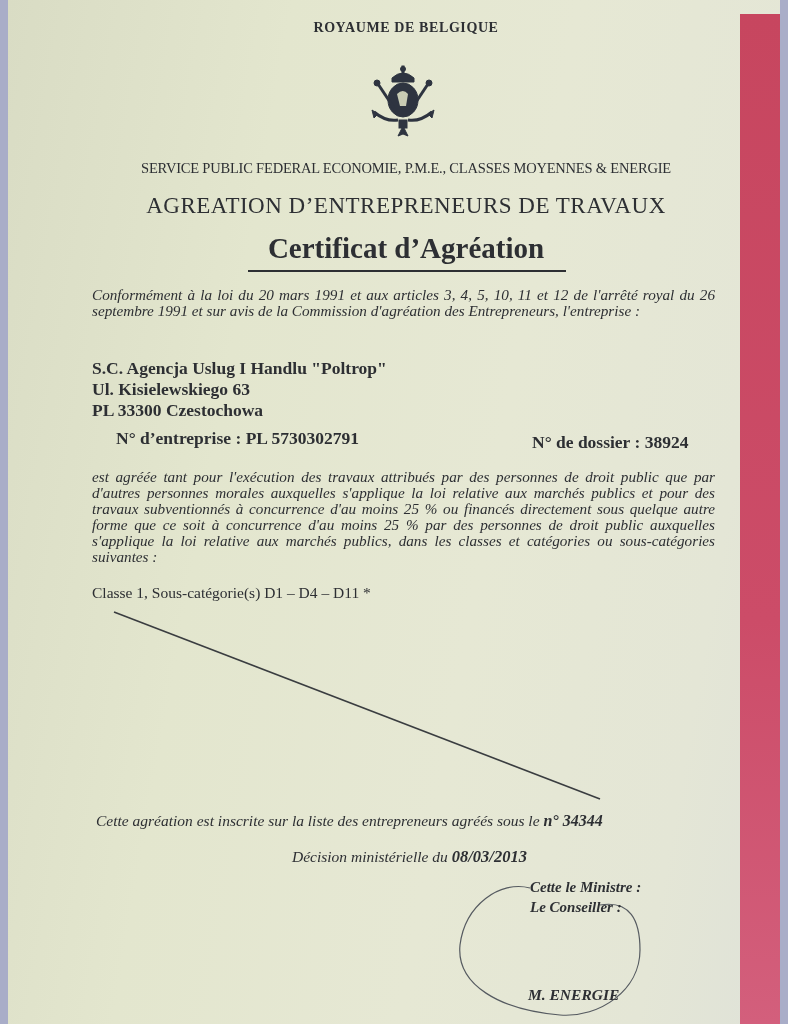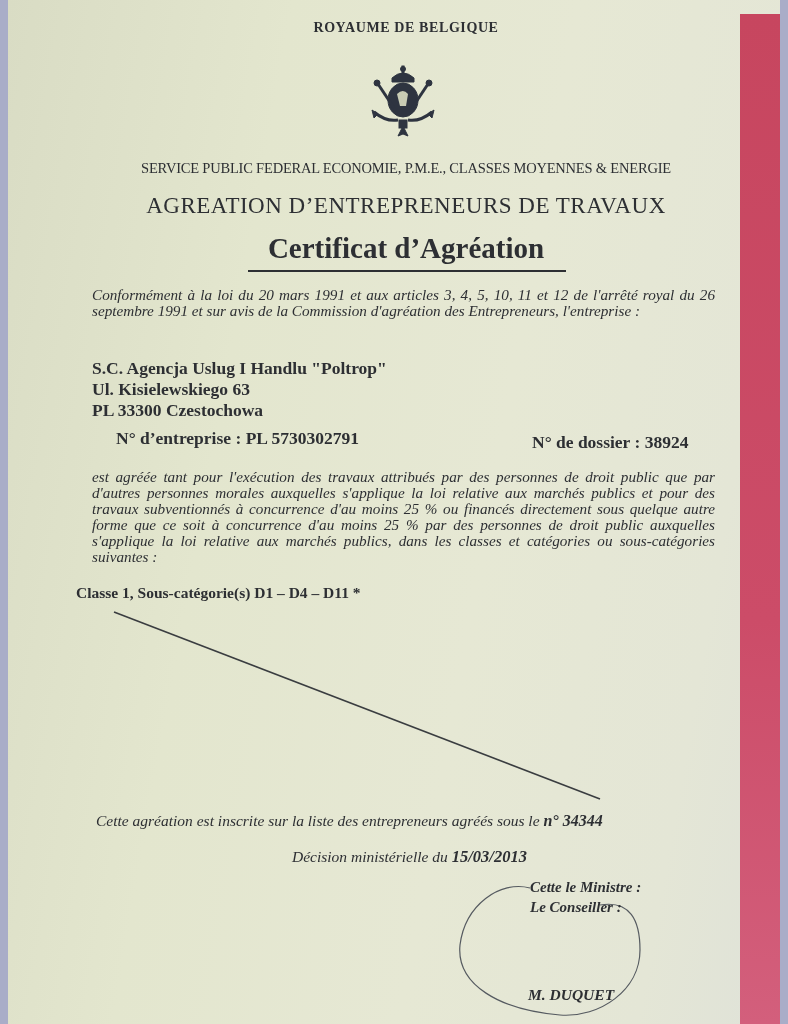--- a/index.html
+++ b/index.html
@@ -27,21 +27,21 @@
   #cert-underline { left:248px; top:270px; width:318px; height:2px; background:#2d2f33; }
   .para { left:92px; width:623px; font-style:italic; font-size:15.2px; line-height:16px; text-align:justify; text-align-last:left; }
   #intro { top:287px; }
   .company { left:92px; font-weight:bold; font-size:17.5px; line-height:21px; }
   #company-name { top:358px; }
   #company-street { top:379px; }
   #company-city { top:400px; }
   #ent-num { left:92px; top:428px; font-weight:bold; font-size:17.5px;margin-left:24px; }
   #dossier { left:532px; top:432px; font-weight:bold; font-size:17.5px; }
   #body-text { top:469px; }
-  #classe { left:76px; top:584px; font-weight:bold; font-size:15.5px; }
+  #classe { left:92px; top:584px; font-weight:normal; font-size:15.5px; }
   #diag { left:0; top:0; width:788px; height:1024px; pointer-events:none; }
   #inscrite { left:96px; top:812px; font-style:italic; font-size:15.5px;text-align:right; }
   #inscrite b { font-size:16px; }
   #decision { left:292px; top:847px; font-style:italic; font-size:15.5px; }
   #decision b { font-size:16.5px; }
   .sig { font-style:italic; font-weight:bold; font-size:15px; }
   #pour { left:530px; top:879px; }
   #conseiller { left:530px; top:899px; }
   #duquet { left:528px; top:986px; font-size:15.5px; }
 </style>
@@ -94,18 +94,18 @@
 <svg id="diag" class="abs" viewBox="0 0 788 1024">
   <line x1="114" y1="612" x2="600" y2="799" stroke="#3a3d40" stroke-width="1.6"></line>
   <path d="M530 888 C 500 880, 465 905, 460 945 C 456 985, 500 1010, 560 1015 C 600 1018, 640 990, 640 950 C 640 920, 630 900, 600 905" fill="none" stroke="#555a60" stroke-width="1.2"></path>
 </svg>
 
 <div id="inscrite" class="abs">
   <span>Cette agréation est inscrite sur la liste des entrepreneurs agréés sous le </span><b>n° 34344</b>
 </div>
 
 <div id="decision" class="abs">
-  <span>Décision  ministérielle du </span><b>15/03/2013</b>
+  <span>Décision  ministérielle du </span><b>08/03/2013</b>
 </div>
 
 <div id="pour" class="abs sig">Cette le Ministre :</div>
 <div id="conseiller" class="abs sig">Le Conseiller :</div>
-<div id="duquet" class="abs sig">M. DUQUET</div>
+<div id="duquet" class="abs sig">M. ENERGIE</div>
 
 </body></html>

